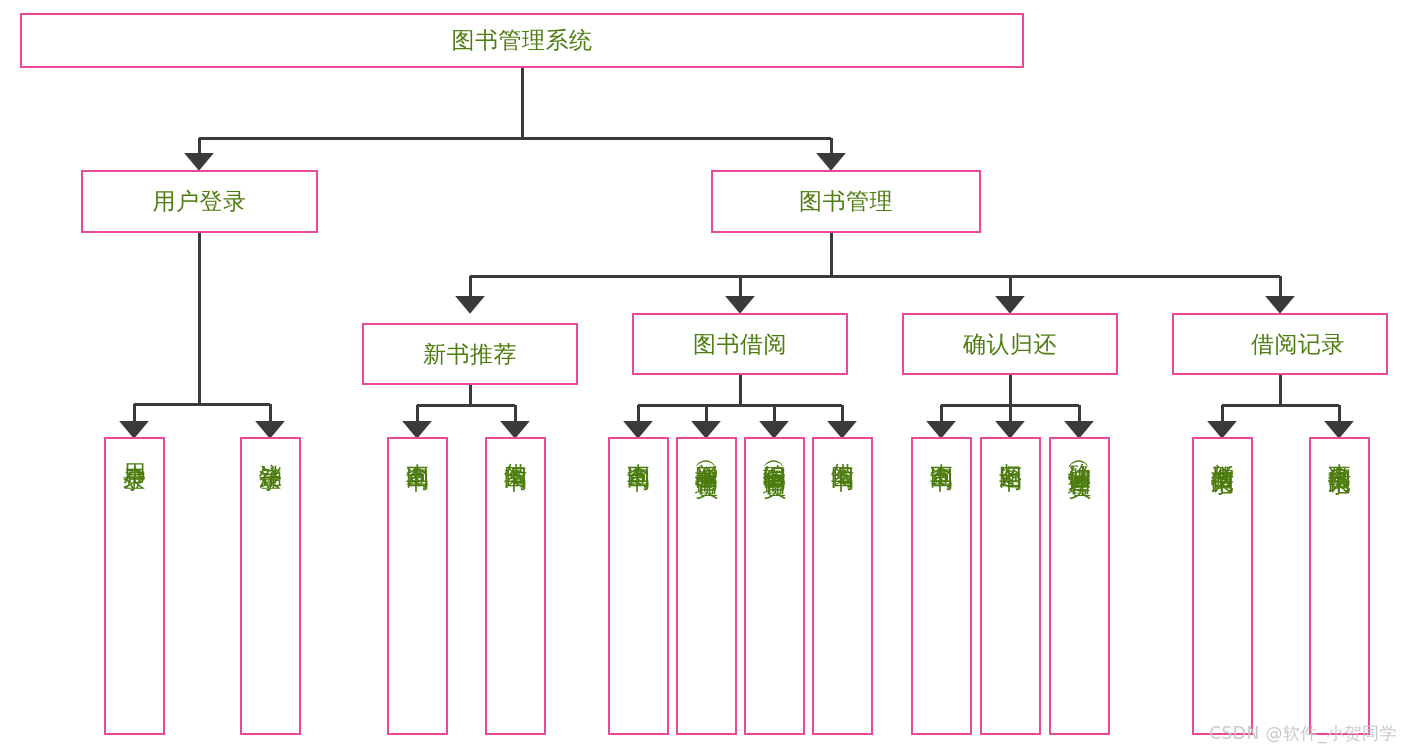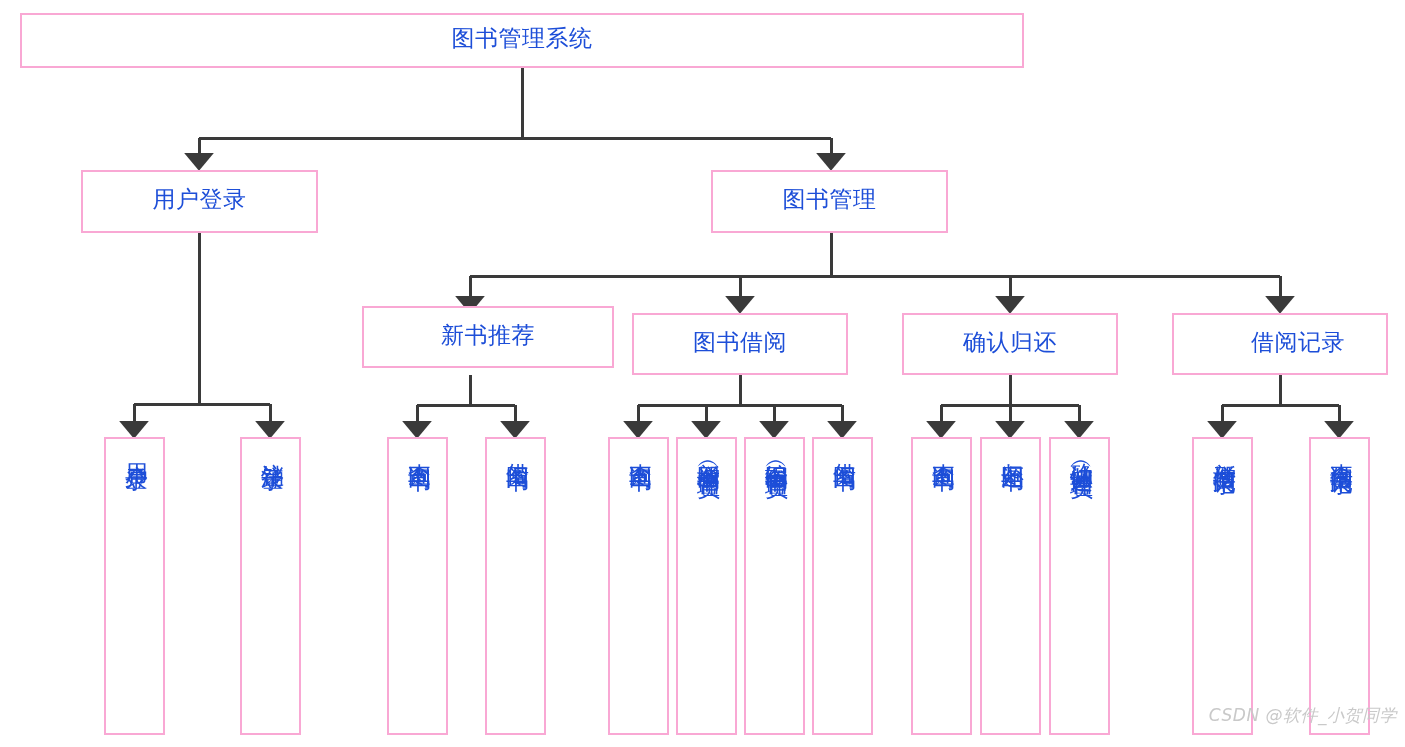--- a/index.html
+++ b/index.html
@@ -22,27 +22,26 @@
     position: absolute;
     left: 0;
     top: 0;
     width: 1405px;
     height: 747px;
   }
   .node {
     position: absolute;
     box-sizing: border-box;
     background: #ffffff;
-    border: 2px solid #f9a8d4;
+    border: 2px solid #ec4899;
     display: flex;
     align-items: center;
     justify-content: center;
-    color: #1d4ed8;
+    color: #4d7c0f;
     z-index: 2;
-    font-family: Liberation Mono, monospace;
   }
   .node-label {
     display: block;
     text-align: center;
     line-height: 1.06;
     white-space: nowrap;
   }
   
   .node.horiz .node-label {
     font-size: 23px;
@@ -61,28 +60,27 @@
     writing-mode: vertical-rl;
     text-orientation: upright;
     font-size: 23px;
     line-height: 1.0;
     letter-spacing: 2px;
     white-space: nowrap;
   }
   .watermark {
     position: absolute;
     right: 8px;
-    bottom: 20px;
+    bottom: 2px;
     font-size: 17px;
     color: #c9c9c9;
     letter-spacing: 0.5px;
     z-index: 5;
     white-space: nowrap;
     font-family: "DejaVu Sans", "Liberation Sans", sans-serif;
-    font-style: italic;
   }
 </style>
 </head>
 <body>
 
 <div id="canvas">
 
   <svg id="edges" viewBox="0 0 1405 747" width="1405" height="747" xmlns="http://www.w3.org/2000/svg">
     <defs>
       <marker id="arrowhead" markerWidth="9" markerHeight="10" refX="2.4" refY="5" orient="auto" markerUnits="strokeWidth">
@@ -134,25 +132,25 @@
   </svg>
 
   <div class="node root horiz" style="left:20px; top:13px; width:1004px; height:55px;">
     <span class="node-label">图书管理系统</span>
   </div>
 
   <div class="node horiz" style="left:81px; top:170px; width:237px; height:63px;">
     <span class="node-label">用户登录</span>
   </div>
 
-  <div class="node horiz" style="left:711px; top:170px; width:237px; height:63px;">
+  <div class="node horiz" style="left:711px; top:170px; width:270px; height:63px;">
     <span class="node-label">图书管理</span>
   </div>
 
-  <div class="node horiz" style="left:362px; top:306px; width:252px; height:62px;">
+  <div class="node horiz" style="left:362px; top:323px; width:216px; height:62px;">
     <span class="node-label">新书推荐</span>
   </div>
 
   <div class="node horiz" style="left:632px; top:313px; width:216px; height:62px;">
     <span class="node-label">图书借阅</span>
   </div>
 
   <div class="node horiz" style="left:902px; top:313px; width:216px; height:62px;">
     <span class="node-label">确认归还</span>
   </div>

